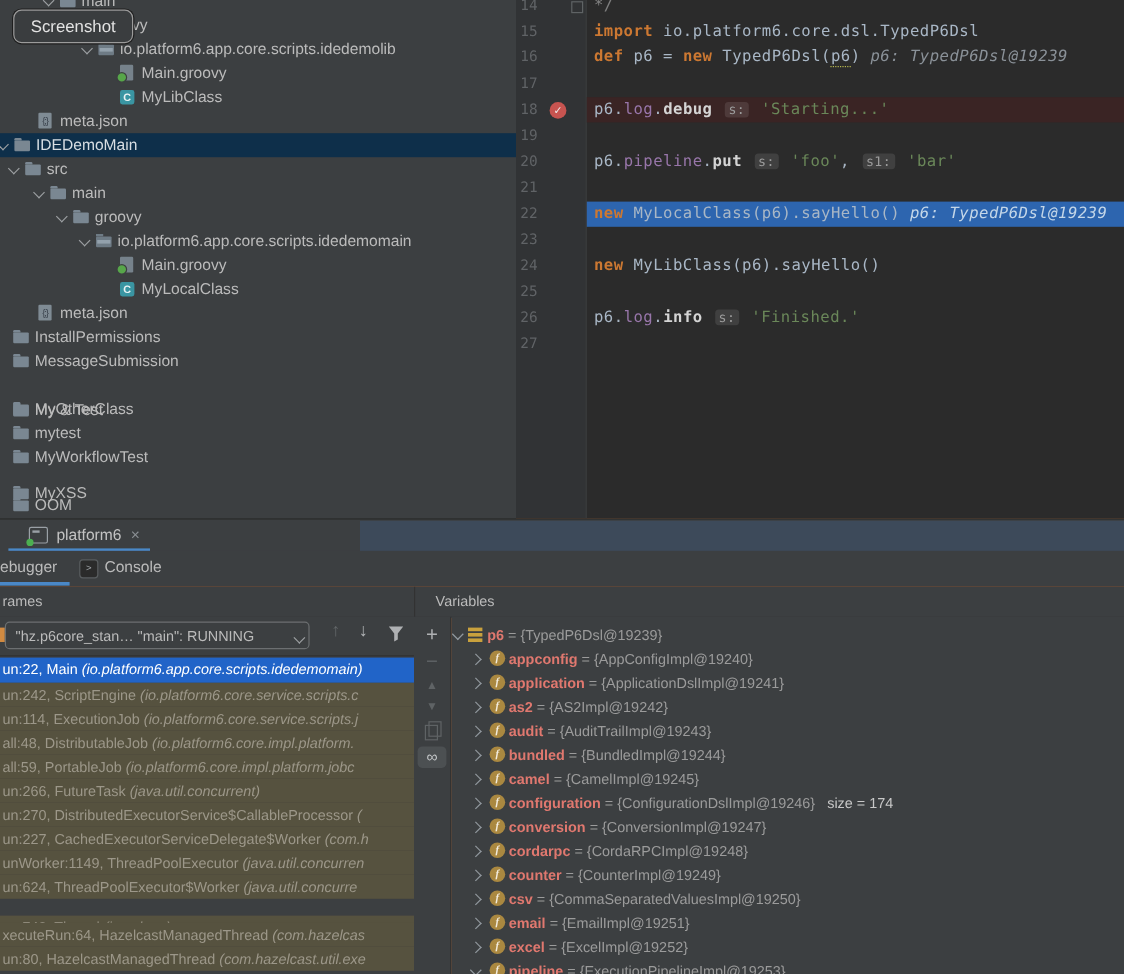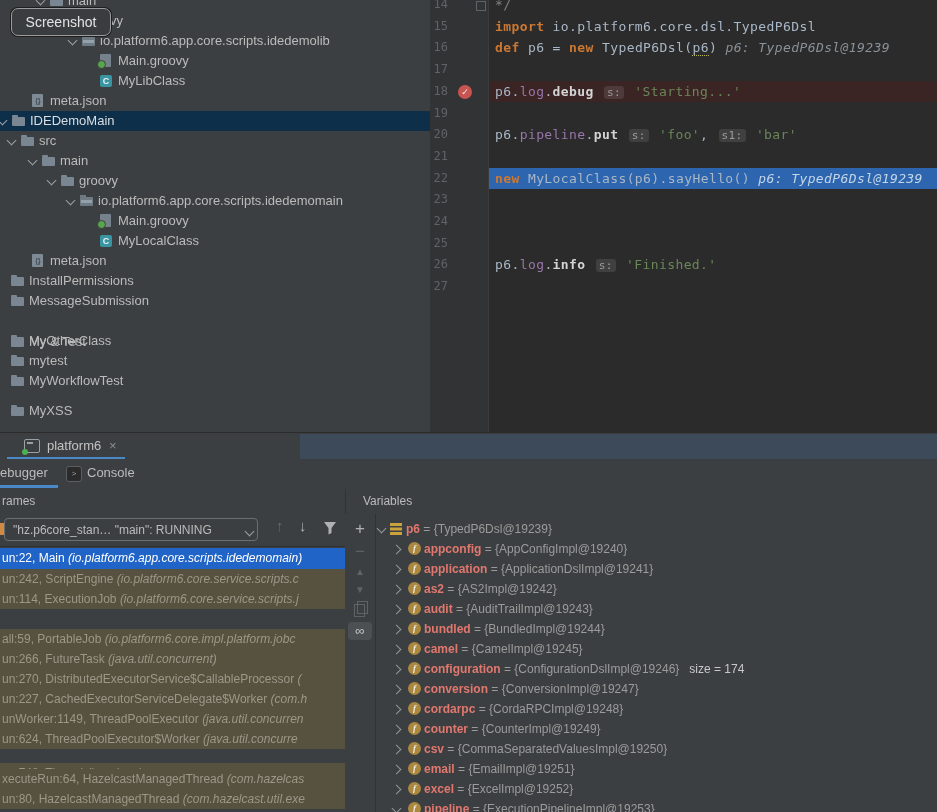--- a/index.html
+++ b/index.html
@@ -195,20 +195,24 @@
         <div class="tlabel" style="left: 29px;">mytest</div>
       </div>
       <div class="tree-row" style="top: 371px;">
         <div class="ic ic-folder" style="left: 11px;"></div>
         <div class="tlabel" style="left: 29px;">MyWorkflowTest</div>
       </div>
       <div class="tree-row" style="top: 401px;">
         <div class="ic ic-folder" style="left: 11px;"></div>
         <div class="tlabel" style="left: 29px;">MyXSS</div>
       </div>
+      <div class="tree-row" style="top: 411px;">
+        <div class="ic ic-folder" style="left: 11px;"></div>
+        <div class="tlabel" style="left: 29px;">OOM</div>
+      </div>
     </div>
   <div id="screenshot-btn">Screenshot</div>
 
   <div id="editor">
     <div id="gutter">
         <div class="ln" style="top: -6px;">14</div>
         <div class="fold" style="top: 1px;"></div>
         <div class="ln" style="top: 15.7px;">15</div>
         <div class="ln" style="top: 37.4px;">16</div>
         <div class="ln" style="top: 59.1px; text-align: right;">17</div>
@@ -228,20 +232,21 @@
         <div class="cline" style="top: -6px;"><span class="tok-comment">  */</span></div>
         <div class="cline" style="top: 15.7px;"><span class="tok-kw">import</span><span class="tok-plain"> io.platform6.core.dsl.TypedP6Dsl</span></div>
         <div class="cline" style="top: 37.4px;"><span class="tok-kw">def</span><span class="tok-plain"> p6 = </span><span class="tok-kw">new</span><span class="tok-plain"> TypedP6Dsl(</span><span class="tok-und">p6</span><span class="tok-plain">)</span><span class="tok-hint">   p6: TypedP6Dsl@19239</span></div>
         <div class="cline" style="top: 59.1px;"></div>
         <div class="cline hl-bp" style="top: 80.8px;"><span class="tok-plain">p6.</span><span class="tok-field">log</span><span class="tok-plain">.</span><span class="tok-method">debug</span><span class="tok-plain"> </span><span class="tok-chip">s:</span><span class="tok-plain"> </span><span class="tok-string">'Starting...'</span></div>
         <div class="cline" style="top: 102.5px;"></div>
         <div class="cline" style="top: 124.2px;"><span class="tok-plain">p6.</span><span class="tok-field">pipeline</span><span class="tok-plain">.</span><span class="tok-method">put</span><span class="tok-plain"> </span><span class="tok-chip">s:</span><span class="tok-plain"> </span><span class="tok-string">'foo'</span><span class="tok-plain">,  </span><span class="tok-chip">s1:</span><span class="tok-plain"> </span><span class="tok-string">'bar'</span></div>
         <div class="cline" style="top: 145.9px;"></div>
         <div class="cline hl-exec" style="top: 167.6px;"><span class="tok-kw">new</span><span class="tok-plain"> MyLocalClass(p6).sayHello()</span><span class="tok-hint-exec">   p6: TypedP6Dsl@19239</span></div>
         <div class="cline" style="top: 189.3px;"></div>
+        <div class="cline" style="top: 211px;"><span class="tok-kw">new</span><span class="tok-plain"> MyLibClass(p6).sayHello()</span></div>
         <div class="cline" style="top: 232.7px;"></div>
         <div class="cline" style="top: 254.4px;"><span class="tok-plain">p6.</span><span class="tok-field">log</span><span class="tok-plain">.</span><span class="tok-method">info</span><span class="tok-plain"> </span><span class="tok-chip">s:</span><span class="tok-plain"> </span><span class="tok-string">'Finished.'</span></div>
         <div class="cline" style="top: 276.1px;"></div>
       </div>
   </div>
 
   <div id="tw-header">
     <div class="blue-part"></div>
     <div id="tw-tab">
       <span class="win-ic">
@@ -281,20 +286,21 @@
       <span style="position:absolute;left:322px;top:6px">
         <svg width="16" height="16">
             <path d="M2 2 L14 2 L9.5 8 L9.5 13 L6.5 14.5 L6.5 8 Z" fill="#AFB1B3"></path>
           </svg>
       </span>
     </div>
     <div id="frames-list">
         <div class="frame-row sel" style="top: 1px;"><span>un:22, Main </span><span class="frame-loc">(io.platform6.app.core.scripts.idedemomain)</span></div>
         <div class="frame-row" style="top: 22px;"><span>un:242, ScriptEngine </span><span class="frame-loc">(io.platform6.core.service.scripts.c</span></div>
         <div class="frame-row" style="top: 42px;"><span>un:114, ExecutionJob </span><span class="frame-loc">(io.platform6.core.service.scripts.j</span></div>
+        <div class="frame-row" style="top: 62px;"><span>all:48, DistributableJob </span><span class="frame-loc">(io.platform6.core.impl.platform.</span></div>
         <div class="frame-row" style="top: 82px;"><span>all:59, PortableJob </span><span class="frame-loc">(io.platform6.core.impl.platform.jobc</span></div>
         <div class="frame-row" style="top: 102px;"><span>un:266, FutureTask </span><span class="frame-loc">(java.util.concurrent)</span></div>
         <div class="frame-row" style="top: 122px;"><span>un:270, DistributedExecutorService$CallableProcessor </span><span class="frame-loc">(</span></div>
         <div class="frame-row" style="top: 142px;"><span>un:227, CachedExecutorServiceDelegate$Worker </span><span class="frame-loc">(com.h</span></div>
         <div class="frame-row" style="top: 162px;"><span>unWorker:1149, ThreadPoolExecutor </span><span class="frame-loc">(java.util.concurren</span></div>
         <div class="frame-row" style="top: 182px;"><span>un:624, ThreadPoolExecutor$Worker </span><span class="frame-loc">(java.util.concurre</span></div>
         <div class="frame-row" style="top: 216px;"><span>un:748, Thread </span><span class="frame-loc">(java.lang)</span></div>
         <div class="frame-row" style="top: 222px;"><span>xecuteRun:64, HazelcastManagedThread </span><span class="frame-loc">(com.hazelcas</span></div>
         <div class="frame-row" style="top: 242px;"><span>un:80, HazelcastManagedThread </span><span class="frame-loc">(com.hazelcast.util.exe</span></div>
       </div>

